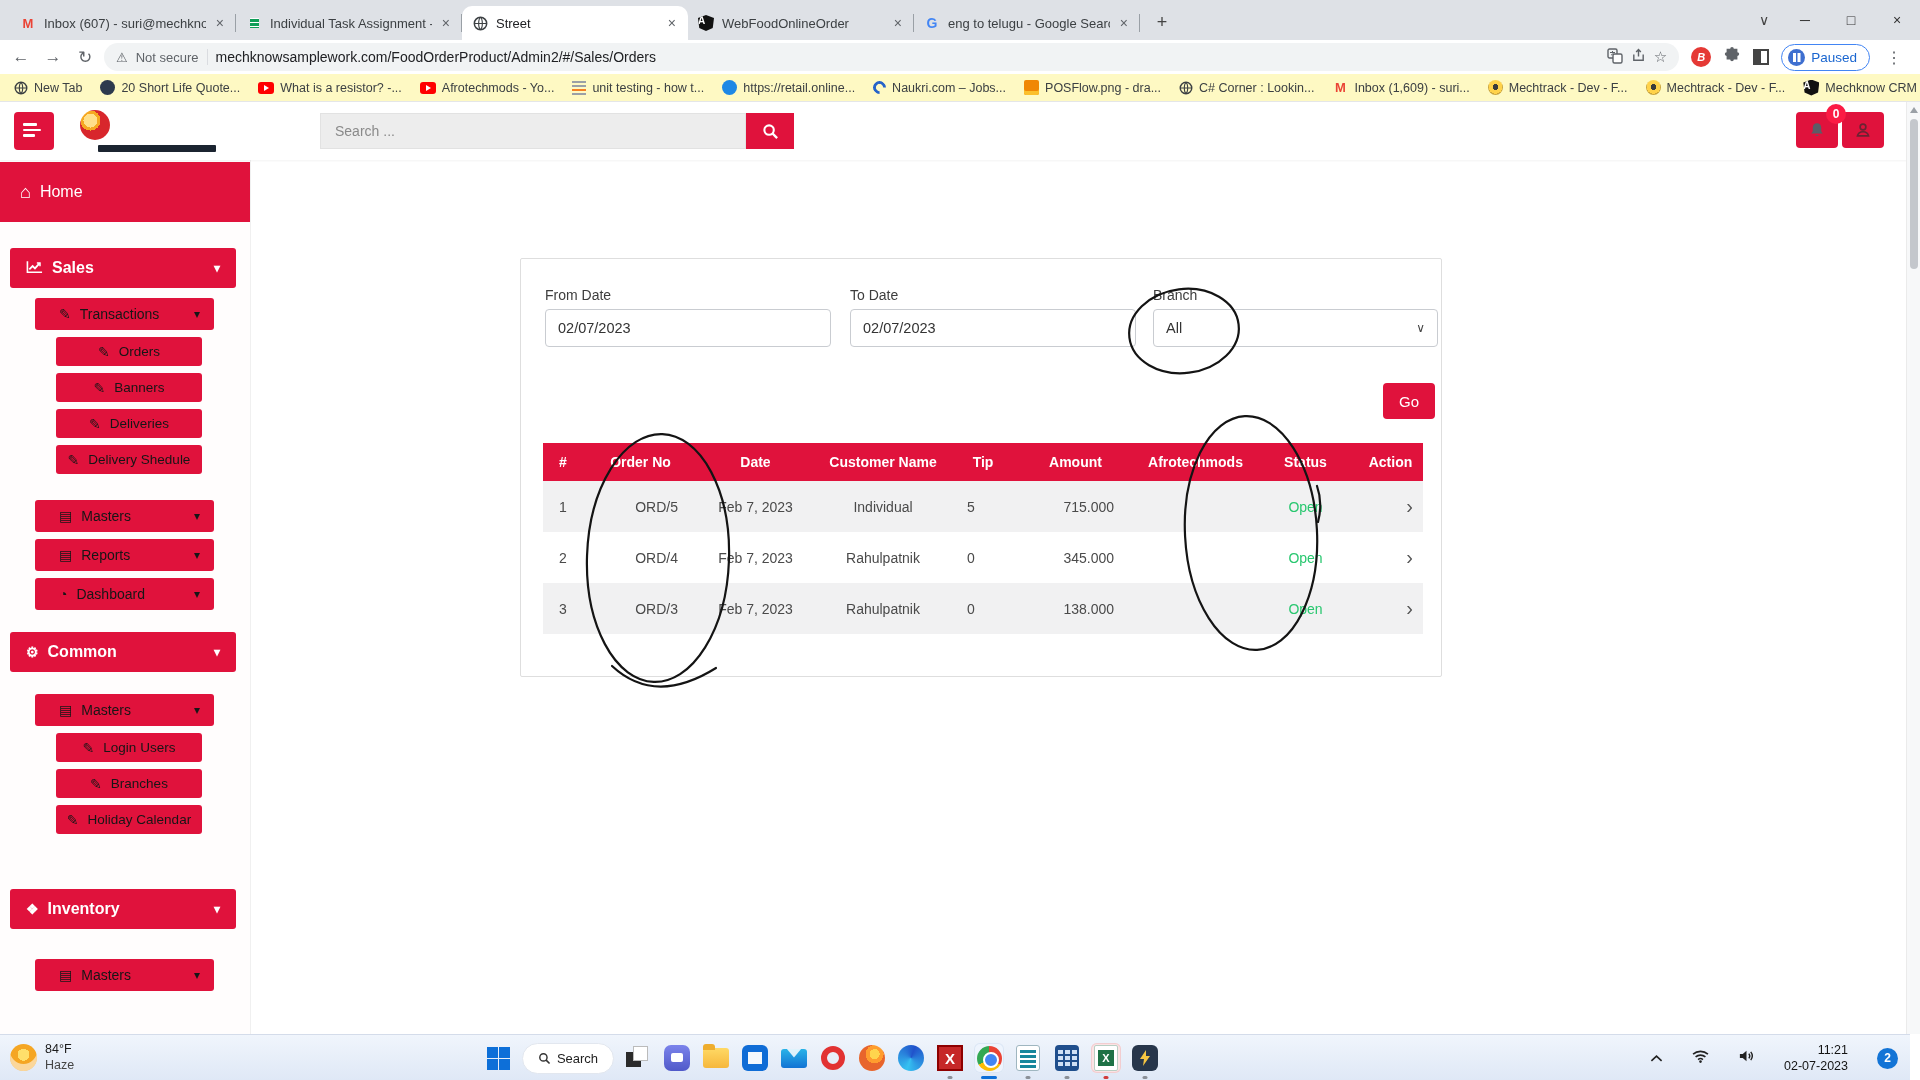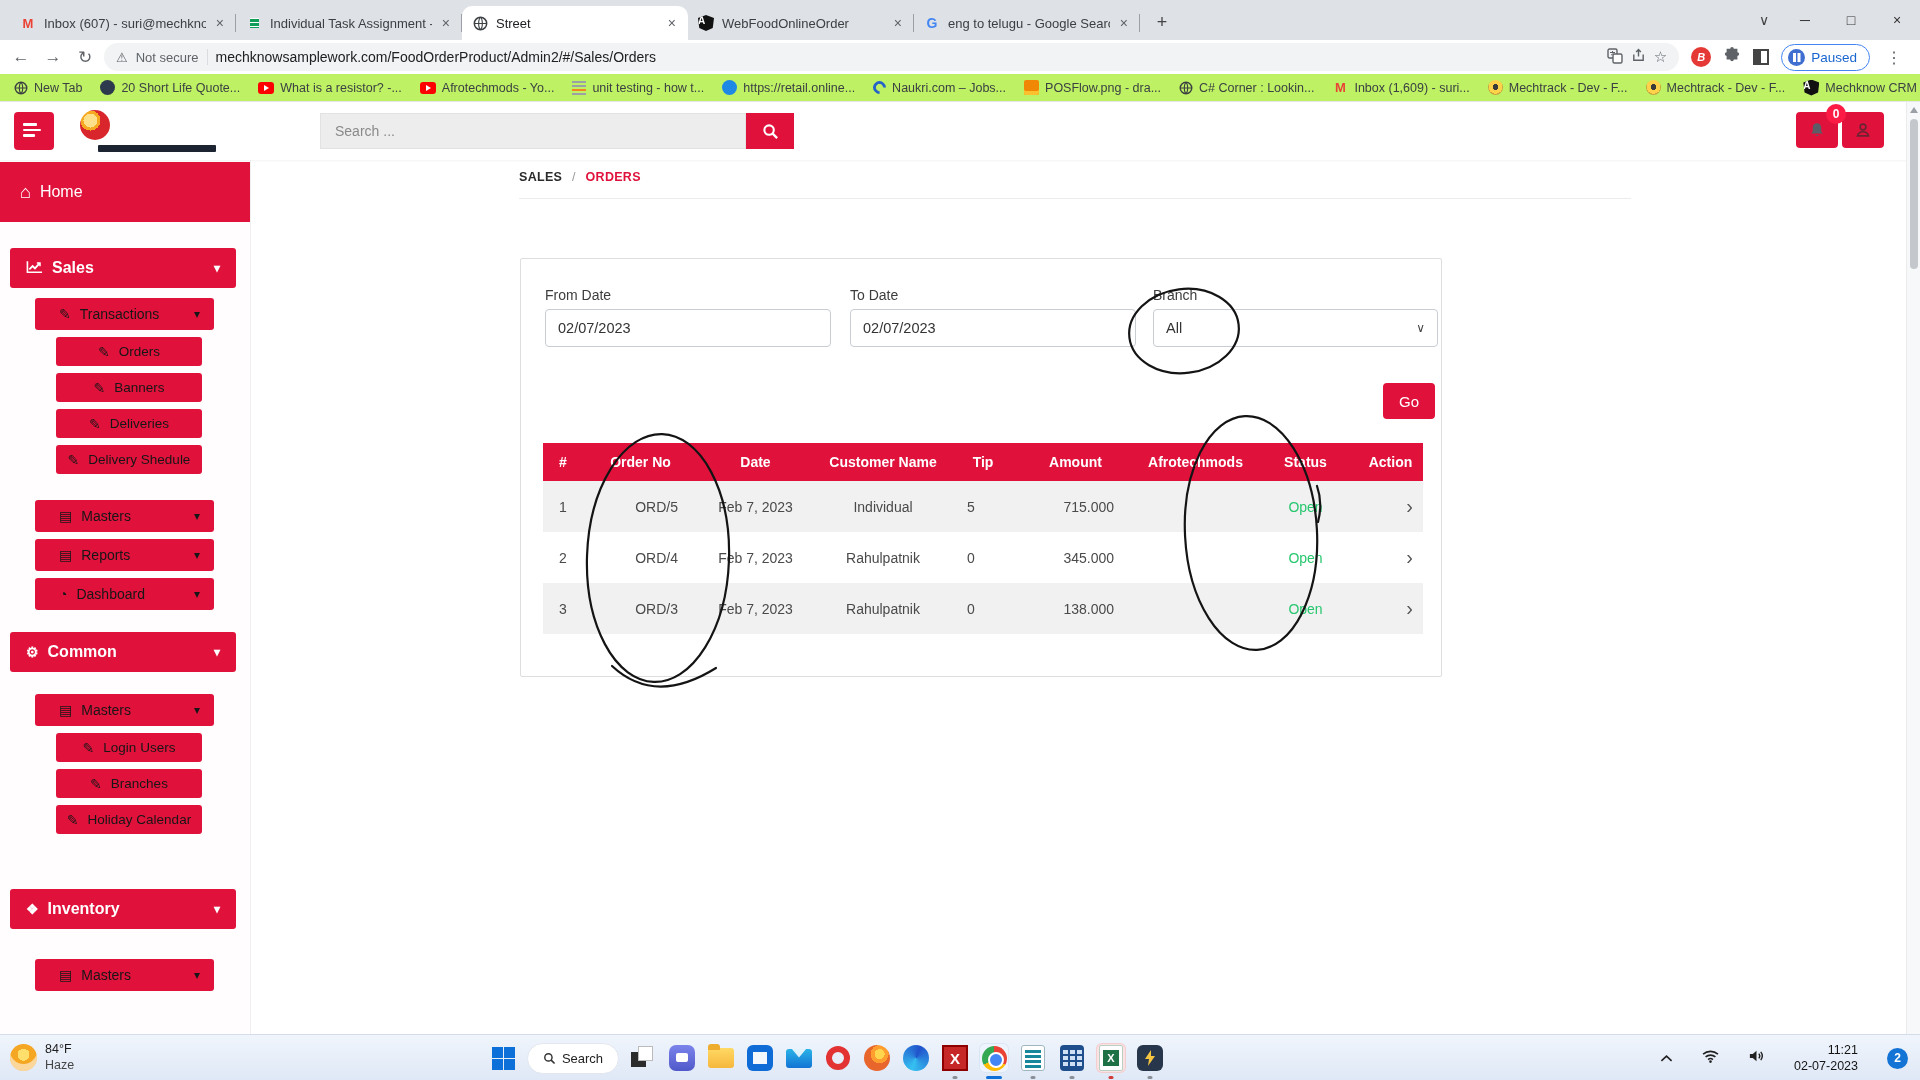--- a/index.html
+++ b/index.html
@@ -41,21 +41,21 @@
   .omni-div { width:1px; height:16px; background:#dadce0; }
   .omni-url { flex:1; font-size:14px; color:#202124; white-space:nowrap; overflow:hidden; }
   .omni-ic { color:#5f6368; font-size:15px; cursor:pointer; }
   .ext-row { display:flex; align-items:center; gap:12px; padding:0 6px; }
   .read-sq { width:16px; height:16px; border:2px solid #444; background:linear-gradient(90deg,#444 0 50%,#fff 50%); }
   .paused { display:flex; align-items:center; gap:6px; border:1.5px solid #4285f4; color:#1a66d0; border-radius:15px; height:27px; padding:0 12px 0 6px; font-size:13.5px; background:#fff; cursor:pointer; }
   .paused-ic { width:17px; height:17px; border-radius:50%; background:#3e6fd0; position:relative; }
   .paused-ic:after { content:""; position:absolute; left:5px; top:4px; width:2.5px; height:9px; background:#fff; box-shadow:4.5px 0 0 #fff; }
   .dots { font-size:16px; color:#5f6368; padding:0 4px; cursor:pointer; }
 
-  .bookbar { position:absolute; top:74px; left:0; right:0; height:28px; background:#bef264; border-bottom:1px solid #e4e6e8; display:flex; align-items:center; gap:18px; padding:0 14px; }
+  .bookbar { position:absolute; top:74px; left:0; right:0; height:28px; background:#fef9c3; border-bottom:1px solid #e4e6e8; display:flex; align-items:center; gap:18px; padding:0 14px; }
   .bm { display:flex; align-items:center; gap:6px; font-size:12.5px; color:#3c4043; white-space:nowrap; cursor:pointer; }
 
   .gsvg { display:block; }
 
   
   .page { position:absolute; top:102px; left:0; right:0; bottom:46px; background:#fff; }
   .appbar { position:absolute; top:0; left:0; right:0; height:58px; background:#fff; box-shadow:0 1px 2px rgba(0,0,0,.05); z-index:2; }
   .hamb { position:absolute; left:14px; top:10px; width:40px; height:38px; background:var(--accent); border-radius:4px; cursor:pointer; padding:11px 9px; }
   .hamb i { display:block; height:2.5px; background:#fff; margin-bottom:3px; border-radius:1px; }
   .hamb i:nth-child(1){width:14px;} .hamb i:nth-child(2){width:18px;} .hamb i:nth-child(3){width:12px;}
@@ -103,21 +103,21 @@
   .trow .c5 { text-align:right; padding-right:24px; }
   .trow .c8 { text-align:right; padding-right:10px; font-size:20px; color:#555; cursor:pointer; }
   .thead .c { text-align:center !important; padding:0 4px !important; font-size:14px; color:#fff; }
   .open { color:#28c76f; }
 
   .vscroll { position:absolute; right:0; top:102px; bottom:46px; width:14px; background:#f7f8f9; border-left:1px solid #ebebeb; z-index:5; }
   .vtri { margin:5px auto 6px; width:0; height:0; border-left:4px solid transparent; border-right:4px solid transparent; border-bottom:6px solid #9aa0a6; }
   .vthumb { margin:0 auto; width:8px; height:150px; background:#c4c7cc; border-radius:4px; cursor:pointer; }
 
   
-  .taskbar { position:absolute; left:0; right:0; bottom:0; height:46px; background:linear-gradient(#f0f5fc,#dfe8f6); border-top:1px solid #d4dcea; }
+  .taskbar { position:absolute; left:0; right:10px; bottom:0; height:46px; background:linear-gradient(#f0f5fc,#dfe8f6); border-top:1px solid #d4dcea; }
   .weather { position:absolute; left:10px; top:6px; display:flex; gap:8px; align-items:center; cursor:pointer; }
   .wicon { width:27px; height:27px; border-radius:50%; background:radial-gradient(circle at 50% 40%, #ffdf6b 0 6px, #f5a623 6px); box-shadow:inset 0 -7px 0 rgba(255,255,255,.55); }
   .wtxt { font-size:12.5px; color:#1c1c1c; line-height:1.3; }
   .wtxt .cond { color:#444; }
   .tcenter { position:absolute; left:50%; top:0; height:46px; transform:translateX(-472px); display:flex; align-items:center; gap:9px; }
   .tk { width:30px; height:30px; border-radius:6px; display:flex; align-items:center; justify-content:center; position:relative; cursor:pointer; }
   .tk .rdot { position:absolute; bottom:-6px; left:50%; transform:translateX(-50%); width:5px; height:3px; border-radius:2px; background:#8b9098; }
   .tk .rdot.red { background:#d23b3b; }
   .winwrap { width:23px; height:23px; display:grid; grid-template-columns:11px 11px; grid-template-rows:11px 11px; gap:1.5px; }
   .winwrap i { background:#0d6fd8; }
@@ -427,25 +427,20 @@
       <span class="caret">▾</span>
     </div>
     <div class="si l2 gap30">
       <span class="ic">▤</span>
       <span>Masters</span>
       <span class="caret">▾</span>
     </div>
   </div>
 
   <div class="main">
-    <div class="crumbs">
-      <span class="sec">SALES</span>
-      <span class="sep">/</span>
-      <span class="cur">ORDERS</span>
-    </div>
 
     <div class="card">
       <span class="flabel" style="left:24px">From Date</span>
       <input class="finput" style="left: 24px; width: 286px;" value="02/07/2023">
       <span class="flabel" style="left:329px">To Date</span>
       <input class="finput" style="left: 329px; width: 286px;" value="02/07/2023">
       <span class="flabel" style="left:632px">Branch</span>
       <div class="fsel" style="left:632px; width:285px">
         <span>All</span>
         <span class="chev">∨</span>

